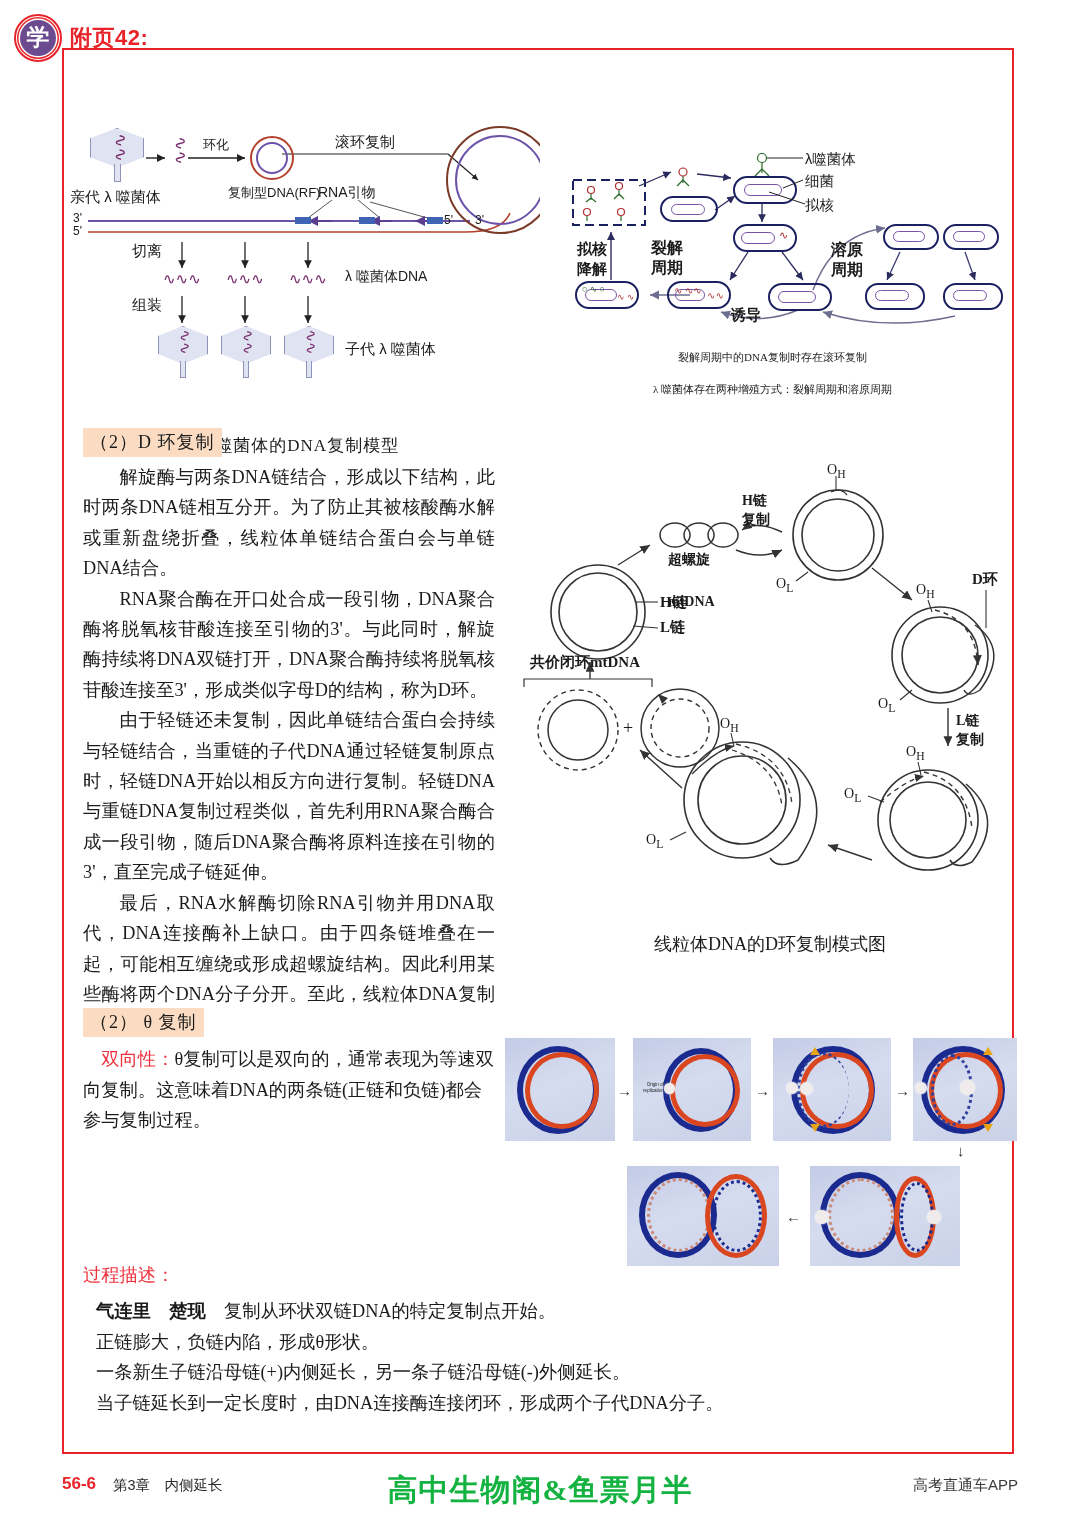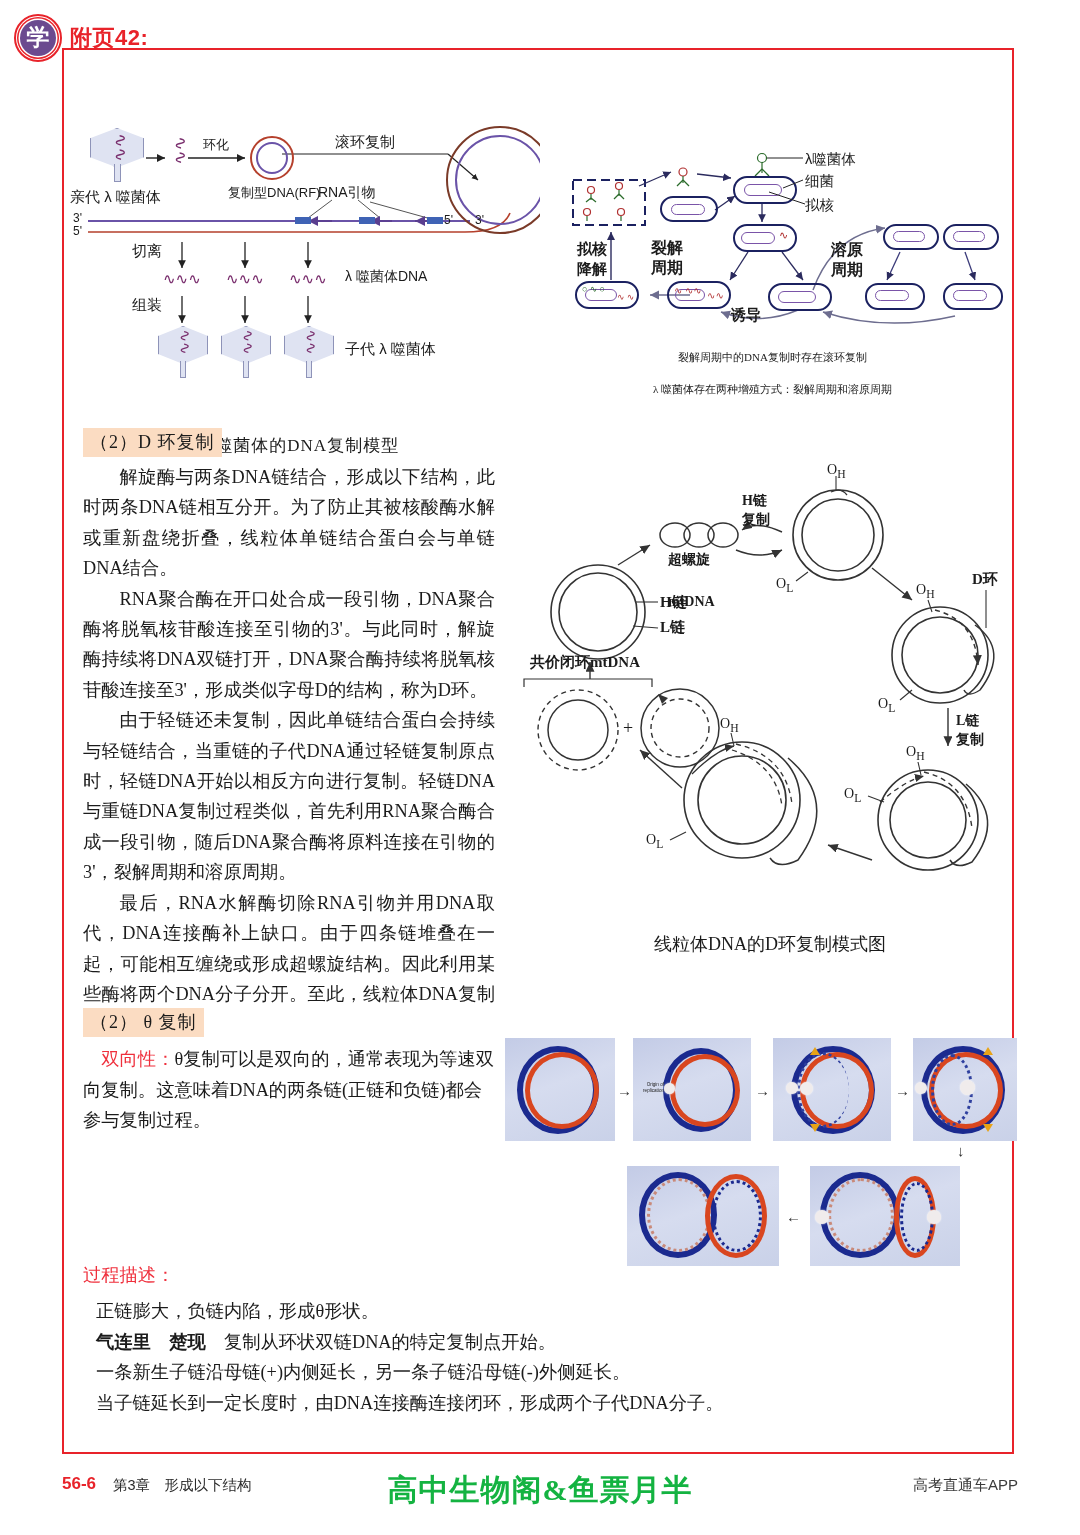--- a/index.html
+++ b/index.html
@@ -396,21 +396,21 @@
 </div>
 
 <div class="caption caption-s" style="left:530px;top:350px;width:485px;">裂解周期中的DNA复制时存在滚环复制</div>
 <div class="caption caption-s" style="left:530px;top:382px;width:485px;">λ 噬菌体存在两种增殖方式：裂解周期和溶原周期</div>
 
 <div class="sec-head" style="left:83px;top:428px;">（2）D 环复制</div>
 
 <div class="bodytext" style="left:83px;top:462px;width:412px;">
   <p>解旋酶与两条DNA链结合，形成以下结构，此时两条DNA链相互分开。为了防止其被核酸酶水解或重新盘绕折叠，线粒体单链结合蛋白会与单链DNA结合。</p>
   <p>RNA聚合酶在开口处合成一段引物，DNA聚合酶将脱氧核苷酸连接至引物的3'。与此同时，解旋酶持续将DNA双链打开，DNA聚合酶持续将脱氧核苷酸连接至3'，形成类似字母D的结构，称为D环。</p>
-  <p>由于轻链还未复制，因此单链结合蛋白会持续与轻链结合，当重链的子代DNA通过轻链复制原点时，轻链DNA开始以相反方向进行复制。轻链DNA与重链DNA复制过程类似，首先利用RNA聚合酶合成一段引物，随后DNA聚合酶将原料连接在引物的3'，裂解周期和溶原周期。</p>
+  <p>由于轻链还未复制，因此单链结合蛋白会持续与轻链结合，当重链的子代DNA通过轻链复制原点时，轻链DNA开始以相反方向进行复制。轻链DNA与重链DNA复制过程类似，首先利用RNA聚合酶合成一段引物，随后DNA聚合酶将原料连接在引物的3'，直至完成子链延伸。</p>
   <p>最后，RNA水解酶切除RNA引物并用DNA取代，DNA连接酶补上缺口。由于四条链堆叠在一起，可能相互缠绕或形成超螺旋结构。因此利用某些酶将两个DNA分子分开。至此，线粒体DNA复制完成。</p>
 </div>
 
 <div class="dg" style="left:520px;top:450px;width:500px;height:470px;">
   <svg width="500" height="470" style="position:absolute;left:0;top:0;">
     <defs>
       <marker id="a3" markerWidth="8" markerHeight="8" refX="7" refY="3.2" orient="auto">
         <path d="M0,0 L7,3.2 L0,6.4 z" fill="#333"></path>
       </marker>
     </defs>
@@ -523,22 +523,22 @@
 
 <div class="sec-head" style="left:83px;top:1008px;">（2） θ 复制</div>
 
 <div class="theta-text" style="left:83px;top:1044px;width:412px;">
   <p><span class="redlead">双向性：</span><span>θ复制可以是双向的，通常表现为等速双向复制。这意味着DNA的两条链(正链和负链)都会参与复制过程。</span></p>
 </div>
 
 <div class="proc-head" style="left:83px;top:1262px;">过程描述：</div>
 
 <div class="proc-lines" style="left:96px;top:1296px;width:900px;">
+  <div><span class="bold">气连里　楚现</span><span>　复制从环状双链DNA的特定复制点开始。</span></div>
   <div><span>正链膨大，负链内陷，形成θ形状。</span></div>
-  <div><span class="bold">气连里　楚现</span><span>　复制从环状双链DNA的特定复制点开始。</span></div>
   <div><span>一条新生子链沿母链(+)内侧延长，另一条子链沿母链(-)外侧延长。</span></div>
   <div><span>当子链延长到一定长度时，由DNA连接酶连接闭环，形成两个子代DNA分子。</span></div>
 </div>
 
 <div class="dg" style="left:505px;top:1038px;width:512px;height:250px;">
 
   <div class="photo" style="left:0px;top:0px;width:110px;height:103px;">
     <div class="ring" style="left:12px;top:8px;width:82px;height:88px;border:6px solid #1b2a8f;"></div>
     <div class="ring" style="left:20px;top:14px;width:74px;height:77px;border:5px solid #d9461f;"></div>
   </div>
@@ -591,16 +591,16 @@
   <div class="photo" style="left:122px;top:128px;width:152px;height:100px;">
     <div class="ring" style="left:12px;top:6px;width:78px;height:86px;border:6px solid #1b2a8f;"></div>
     <div class="ring" style="left:20px;top:12px;width:64px;height:74px;border:3px dotted #c98a7a;border-radius:50%;"></div>
     <div class="ring" style="left:78px;top:8px;width:62px;height:84px;border:5px solid #d9461f;"></div>
     <div class="ring" style="left:85px;top:14px;width:50px;height:72px;border:3px dotted #1b2a8f;border-radius:50%;"></div>
   </div>
 </div>
 
 <div class="footer">
   <div class="f-page">56-6</div>
-  <div class="f-chap">第3章　形成以下结构</div>
+  <div class="f-chap">第3章　内侧延长</div>
   <div class="f-water">高中生物阁&amp;鱼票月半</div>
   <div class="f-app">高考直通车APP</div>
 </div>
 
 </body></html>

